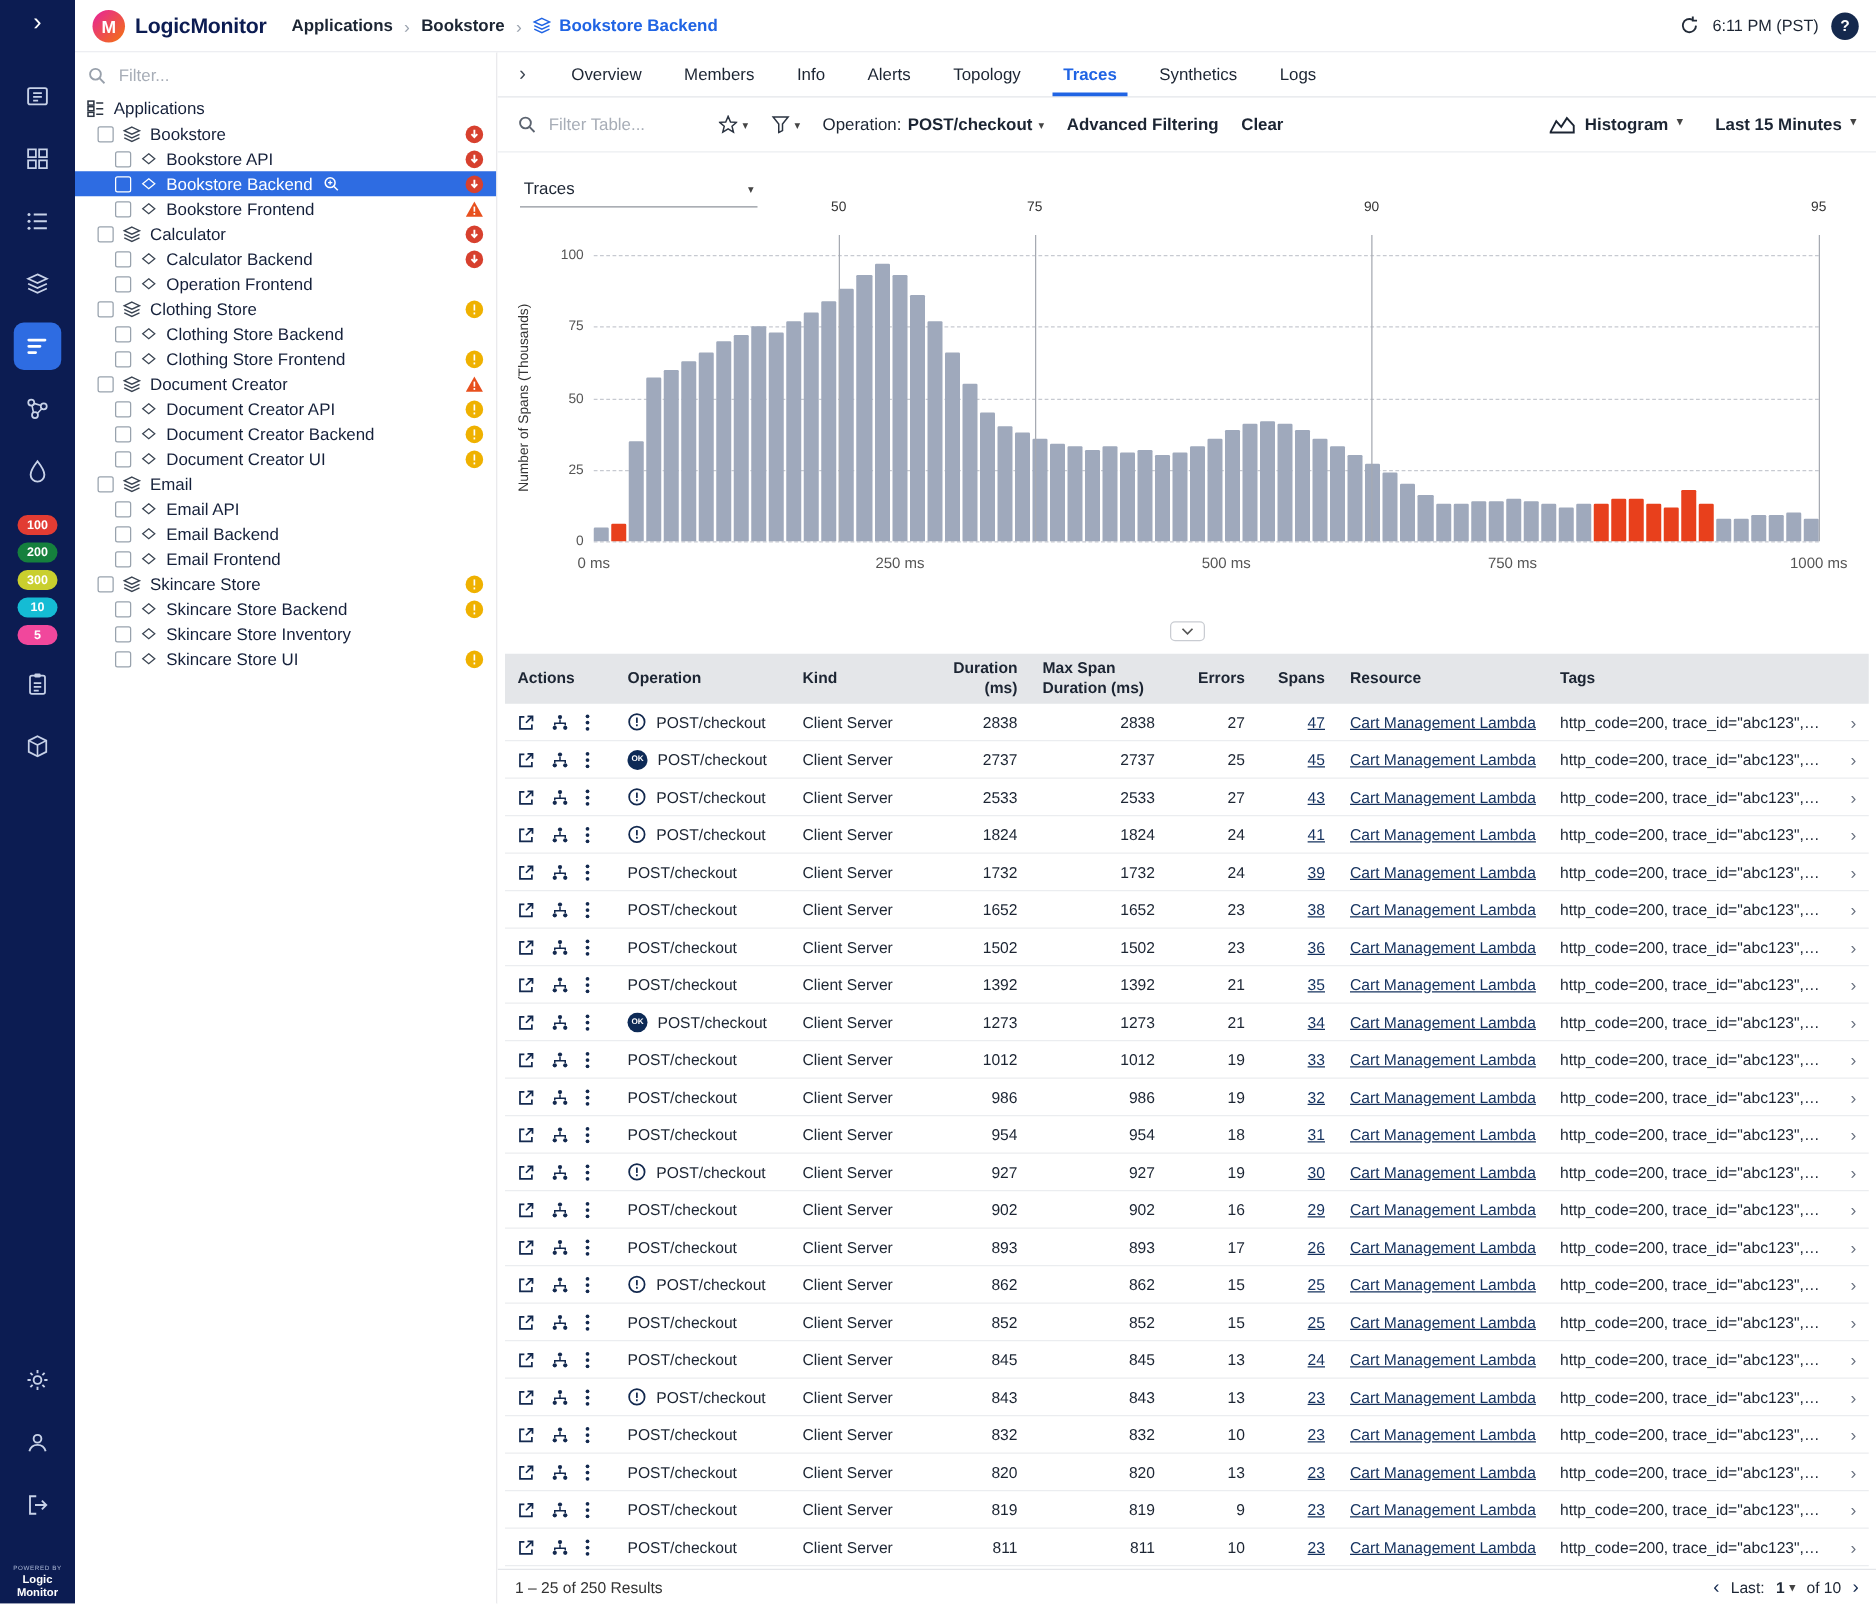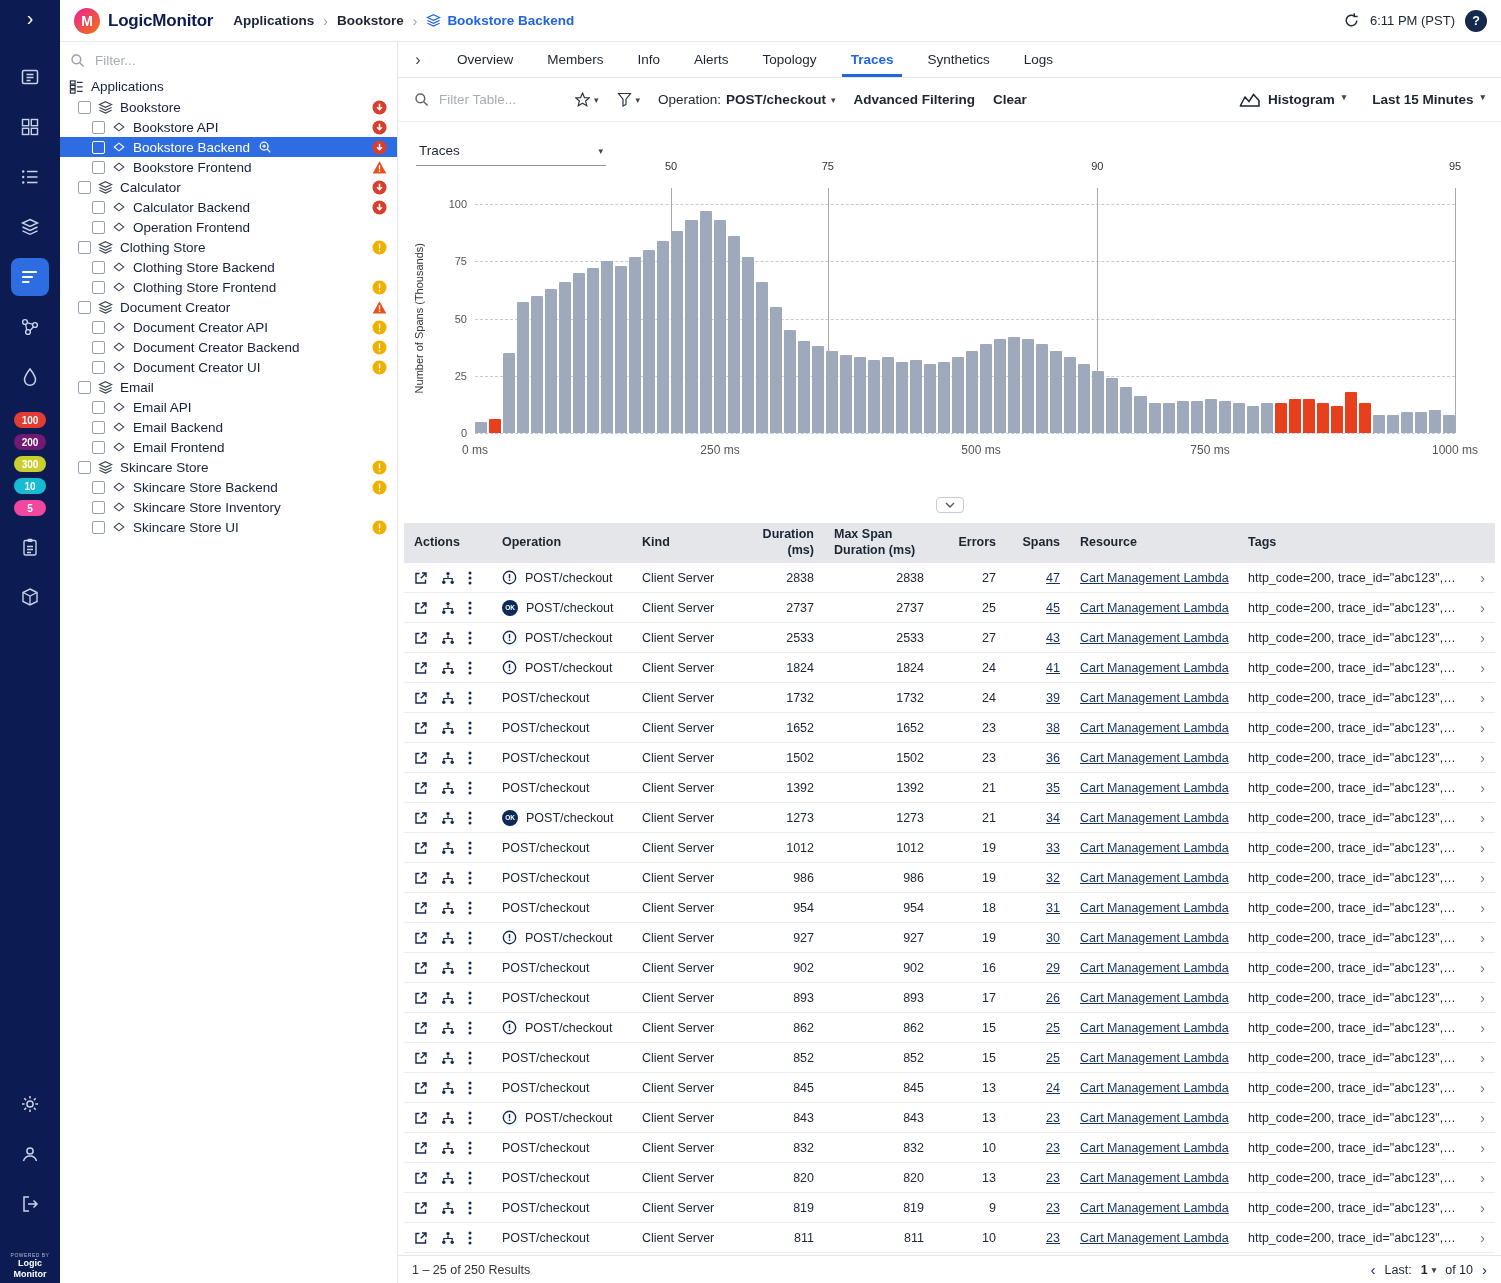--- a/index.html
+++ b/index.html
@@ -181,21 +181,21 @@
       </div>
       <div class="ricon" data-interactable="true">
         <svg viewBox="0 0 20 20" width="20" height="20">
             <path d="M10 2 C10 2 4.5 9 4.5 12.8 A5.5 5.5 0 0 0 15.5 12.8 C15.5 9 10 2 10 2 Z" fill="none" stroke="currentColor" stroke-width="1.5"></path>
           </svg>
       </div>
     </div>
 
     <div class="rail-badges" data-interactable="false">
         <div class="rbadge" data-interactable="true" style="background: rgb(226, 60, 51);">100</div>
-        <div class="rbadge" data-interactable="true" style="background: #701a75;">200</div>
+        <div class="rbadge" data-interactable="true" style="background: #15803d;">200</div>
         <div class="rbadge" data-interactable="true" style="background: rgb(201, 207, 46);">300</div>
         <div class="rbadge" data-interactable="true" style="background: rgb(21, 188, 212);">10</div>
         <div class="rbadge" data-interactable="true" style="background: rgb(241, 71, 156);">5</div>
       </div>
 
     <div class="ricon" data-interactable="true">
       <svg viewBox="0 0 20 20" width="20" height="20">
           <rect x="4" y="3.5" width="12" height="14.5" rx="1.5" fill="none" stroke="currentColor" stroke-width="1.4"></rect>
           <rect x="7.5" y="1.8" width="5" height="3.2" rx="1" fill="currentColor"></rect>
           <path d="M7 9.5 H13 M7 12.5 H13 M7 15.5 H11" stroke="currentColor" stroke-width="1.3" fill="none"></path>

